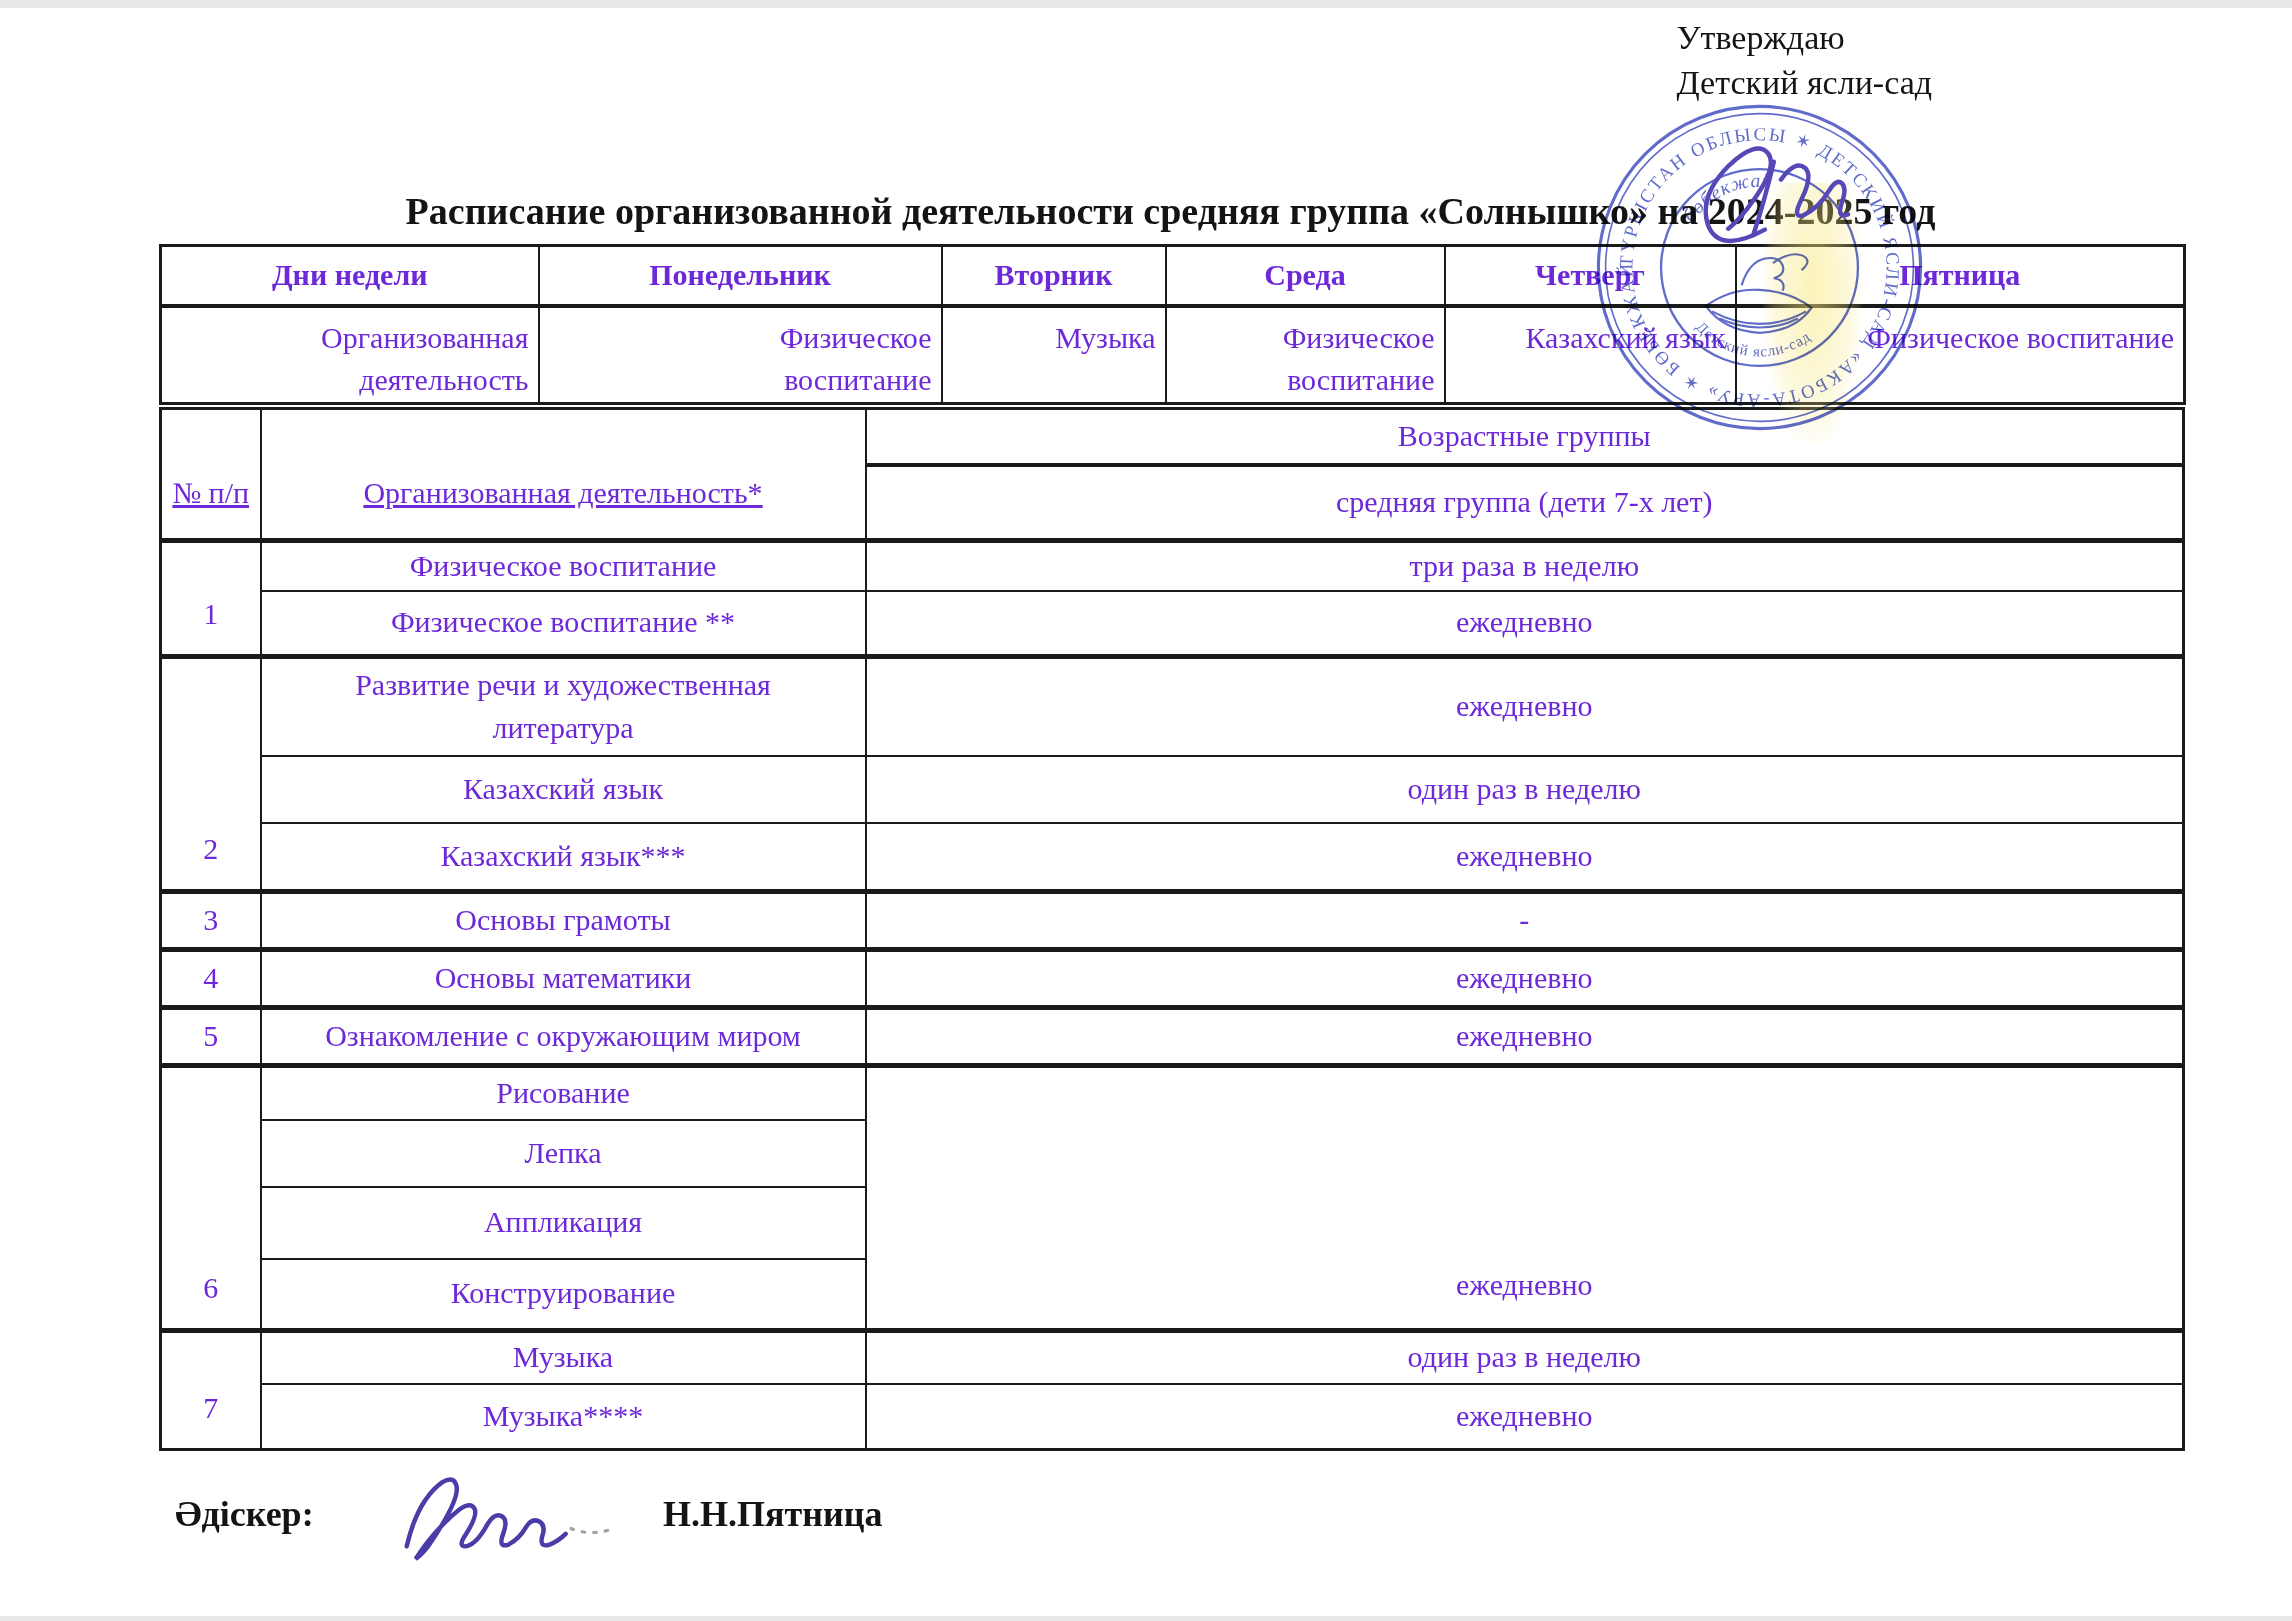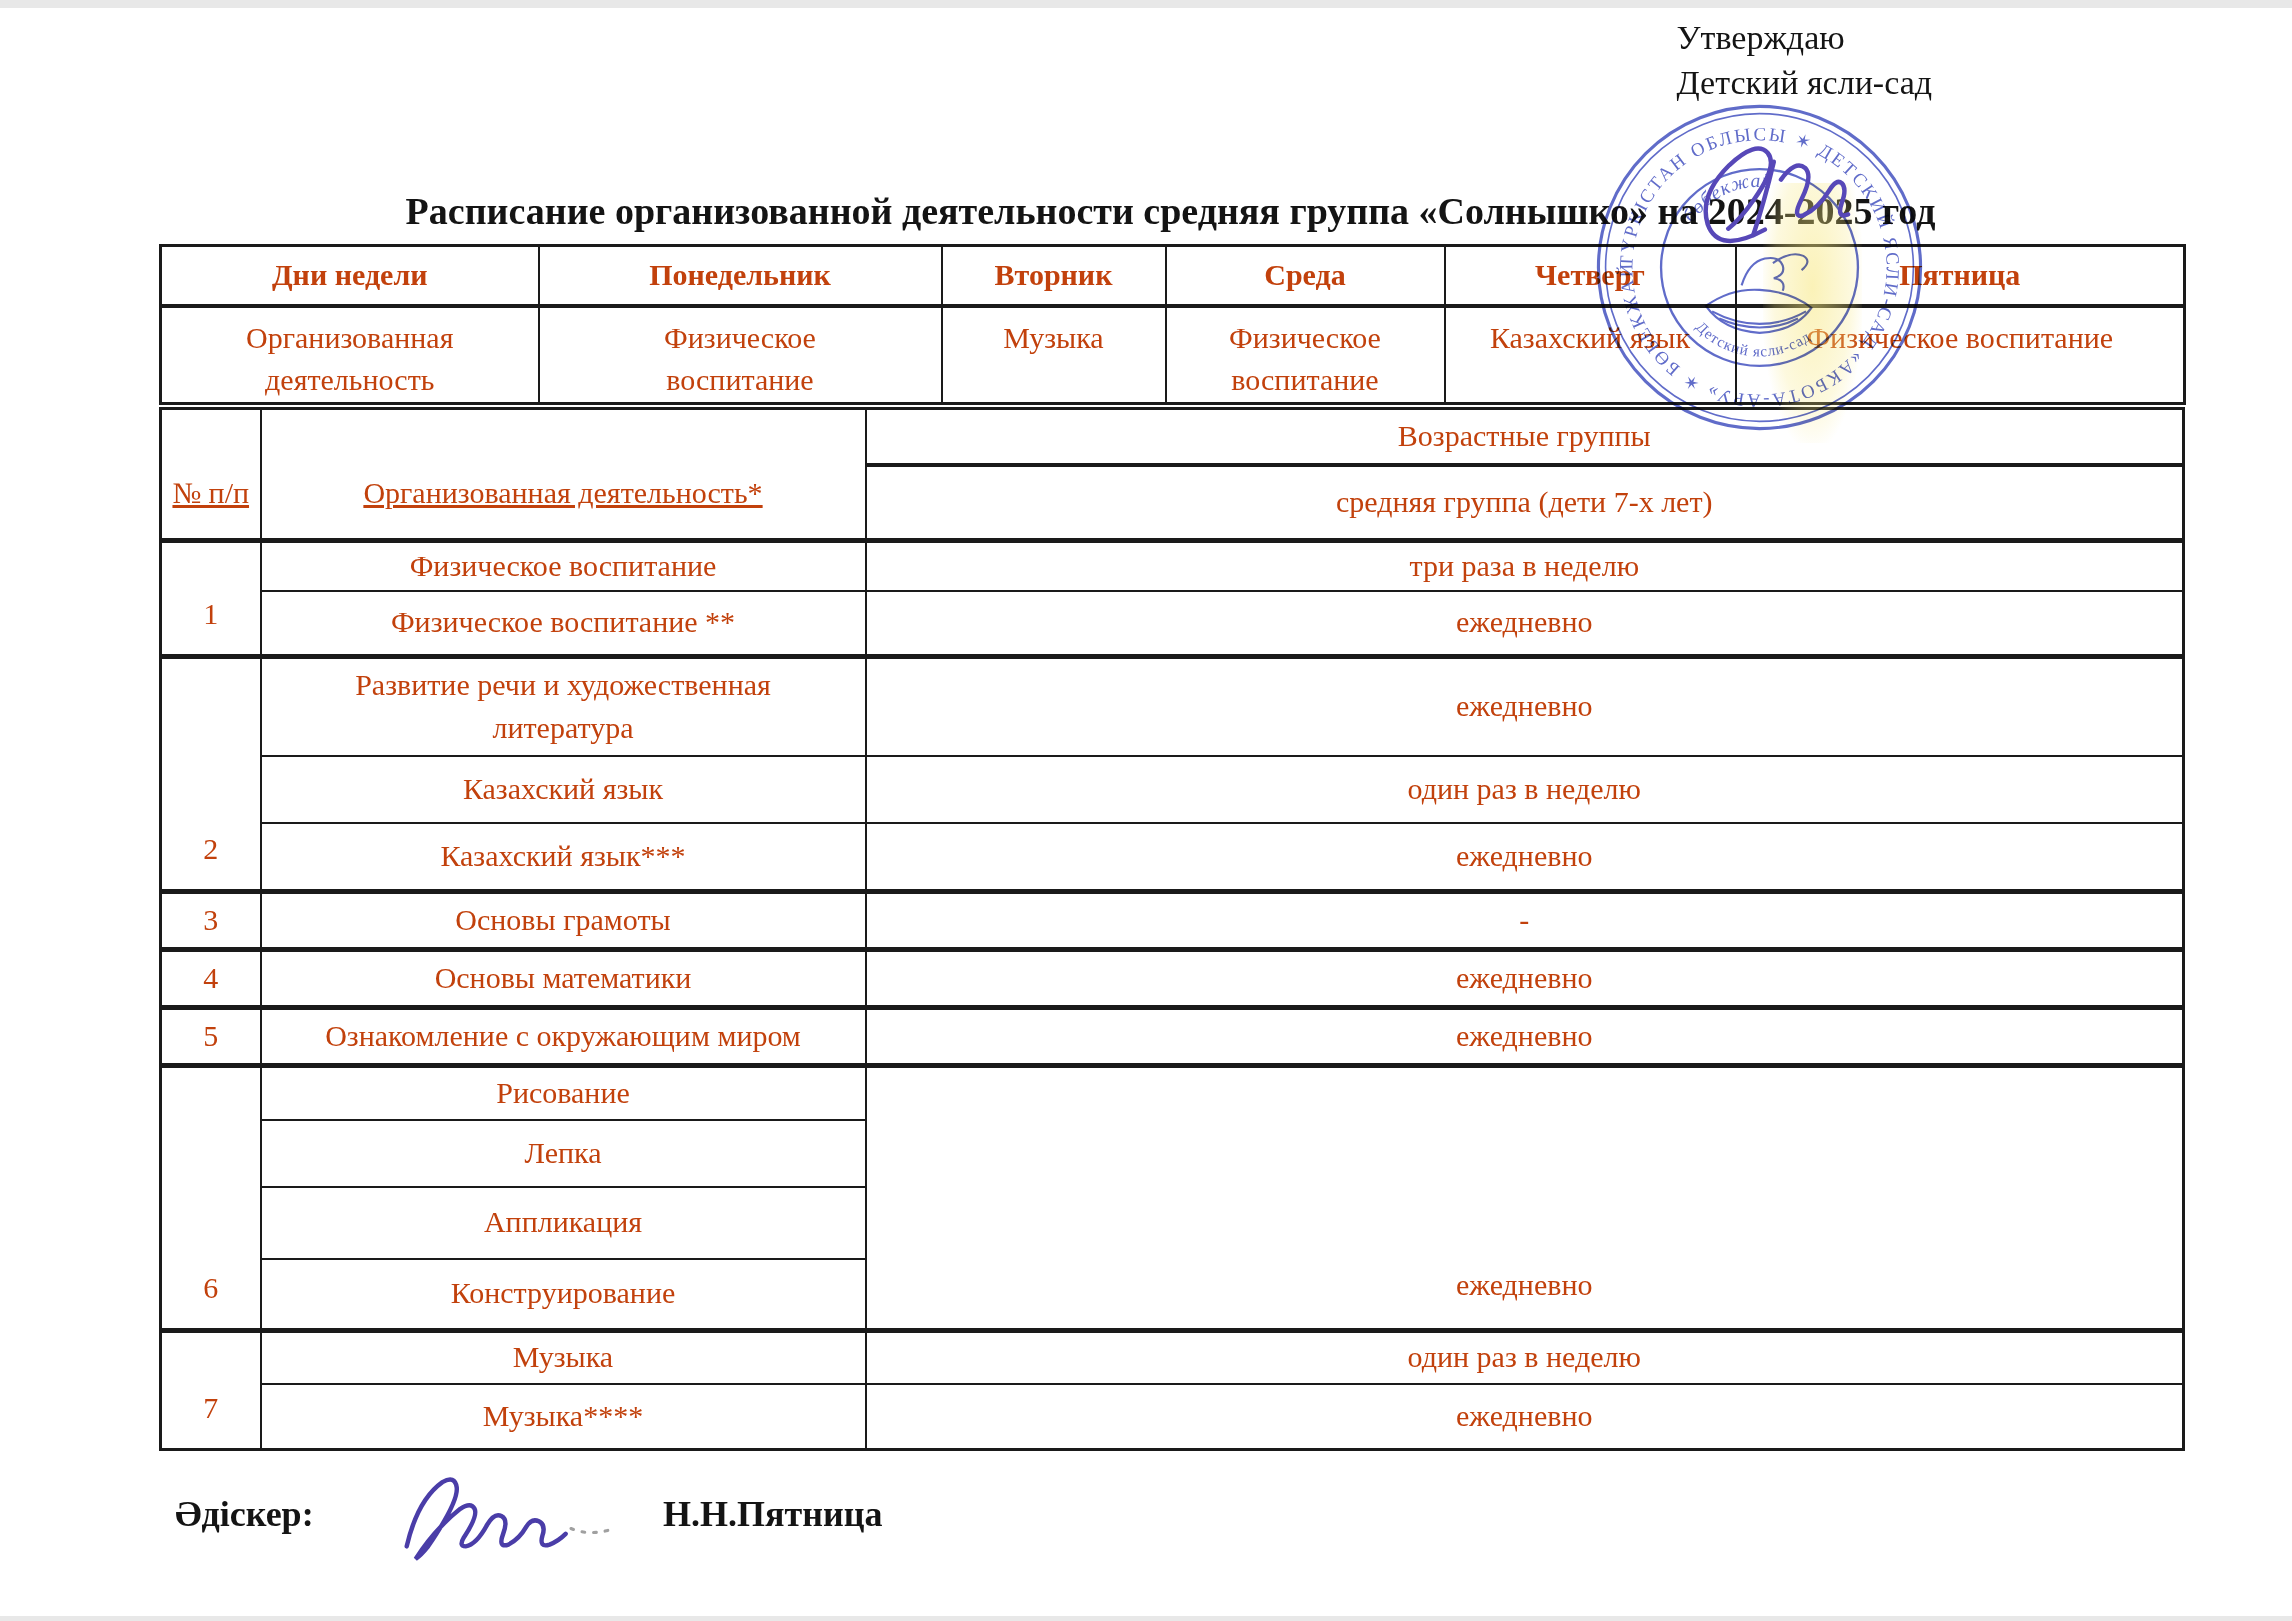--- a/index.html
+++ b/index.html
@@ -32,28 +32,28 @@
   }
 
   
   table {
     position:absolute; border-collapse:collapse; table-layout:fixed;
     z-index:1; background:transparent;
   }
   td {
     border:2.7px solid #1a1a1a;
     text-align:center; vertical-align:middle;
-    font-size:30px; line-height:1.42; color:#c2410c;
+    font-size:30px; line-height:1.42; color:#6d28d9;
     padding:0 9px; overflow:hidden;
   }
   .tbl { border:3.6px solid #1a1a1a; }
   .bold td { font-weight:bold; }
   .sep td  { border-top-width:5.4px; }
   .sep5 td { border-top-width:4.5px; }
-  .vtop { vertical-align:top; padding-top:9px; }
+  .vtop { vertical-align:top; padding-top:9px;text-align:right; }
   .pre  { white-space:pre-line; }
   .hdr-merged { vertical-align:bottom; padding-bottom:23px;text-decoration:underline; }
   .num-pad { vertical-align:bottom; padding-bottom:18px; }
   .val-bot { vertical-align:bottom; padding-bottom:21.5px; }
 
   
   .footer-label, .footer-name {
     position:absolute; font-size:36px; font-weight:bold; z-index:1;
   }
   .footer-label { left:175px; top:1485px; }

